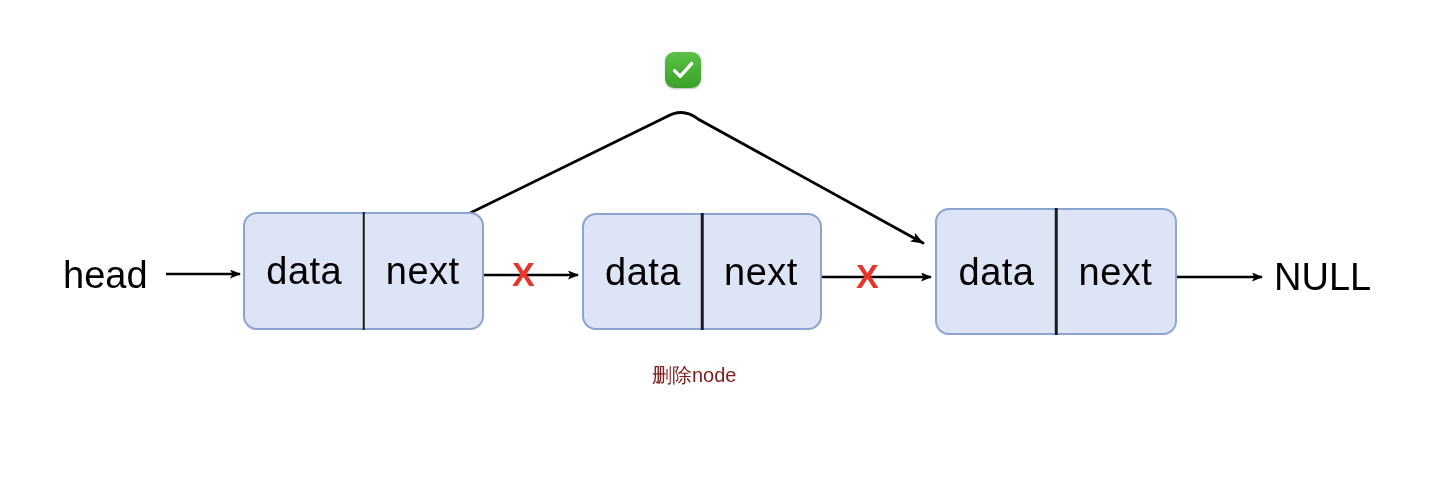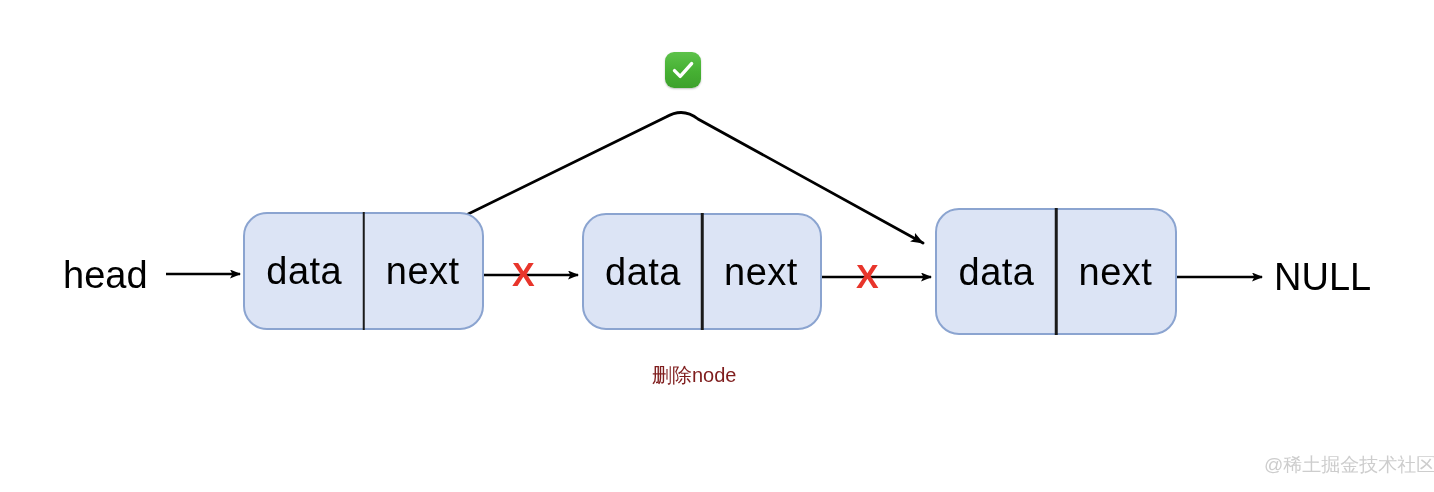--- a/index.html
+++ b/index.html
@@ -23,21 +23,21 @@
     left: 0;
     top: 0;
     width: 1434px;
     height: 492px;
   }
   .node {
     position: absolute;
     box-sizing: border-box;
     background: #dce4f5;
     border: 2px solid #8ba4d0;
-    border-radius: 24px;
+    border-radius: 14px;
     display: flex;
     align-items: center;
     z-index: 2;
   }
   .node-cell {
     flex: 1 1 0;
     text-align: center;
     font-size: 38px;
     color: #000000;
     letter-spacing: 0.5px;
@@ -164,15 +164,14 @@
   <div class="x-mark" style="left:856px; top:259px;">X</div>
 
   <div class="check-badge" style="left:665px; top:52px;">
     <svg width="36" height="36" viewBox="0 0 36 36" xmlns="http://www.w3.org/2000/svg">
       <path d="M9.5 18.6 L15.2 24.4 L26.6 11.6" fill="none" stroke="#ffffff" stroke-width="3.4" stroke-linecap="round" stroke-linejoin="round"></path>
     </svg>
   </div>
 
   <div class="delete-label" style="left:652px; top:365px;">删除node</div>
 
-  <div class="watermark" style="left:1264px; top:455px;">@稀土掘金技术社区</div>
 
 </div>
 
 </body></html>

